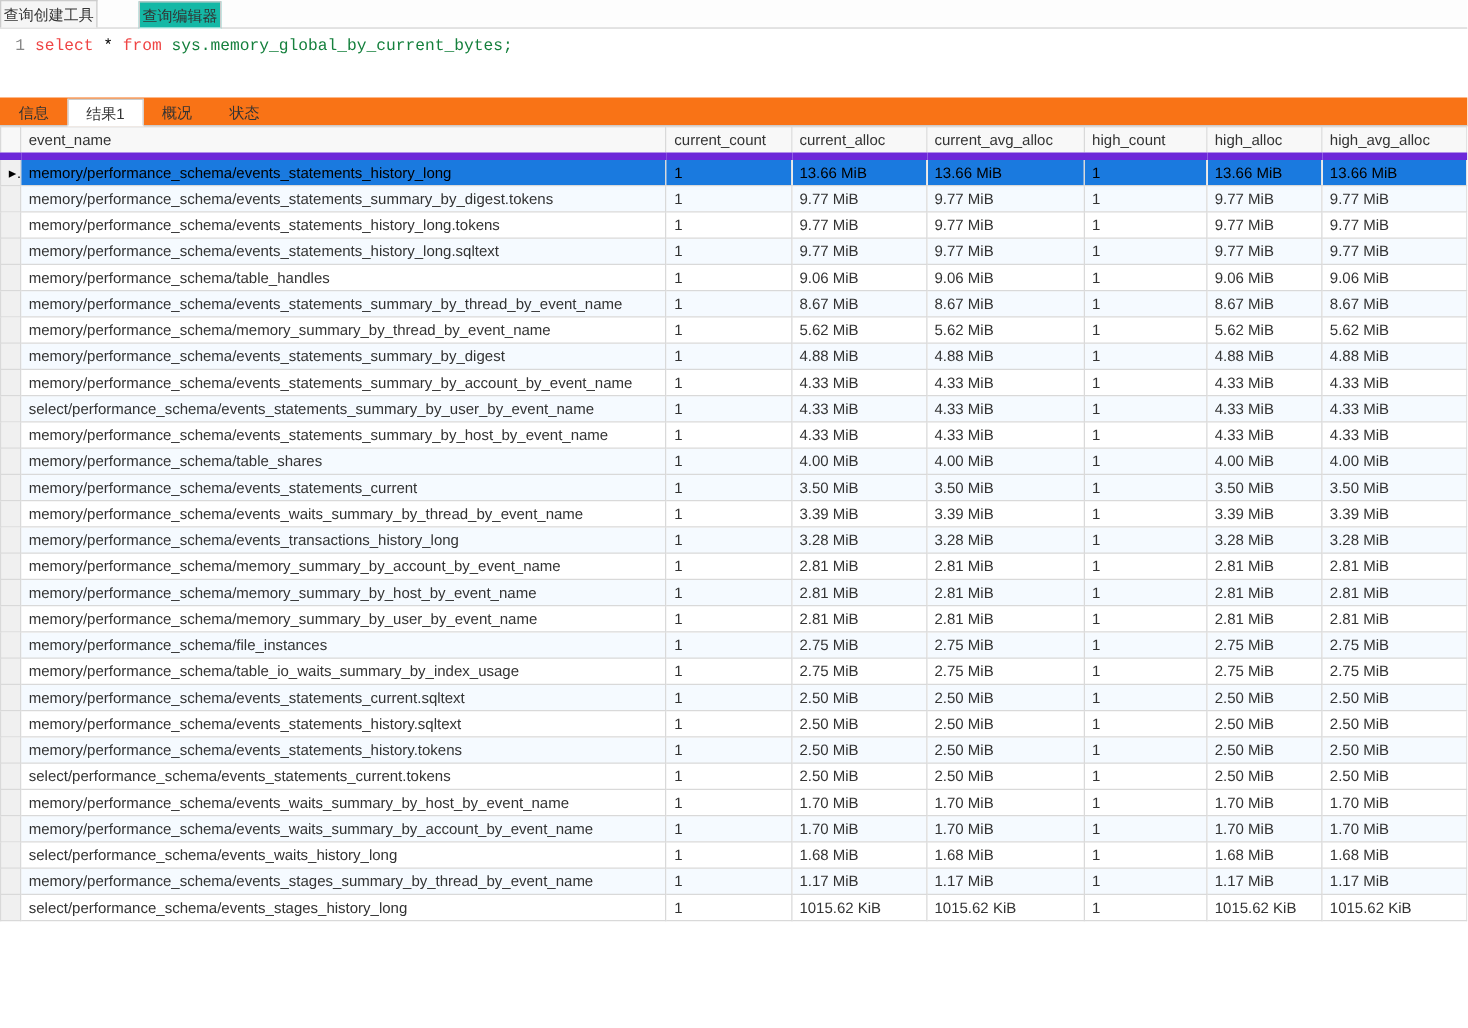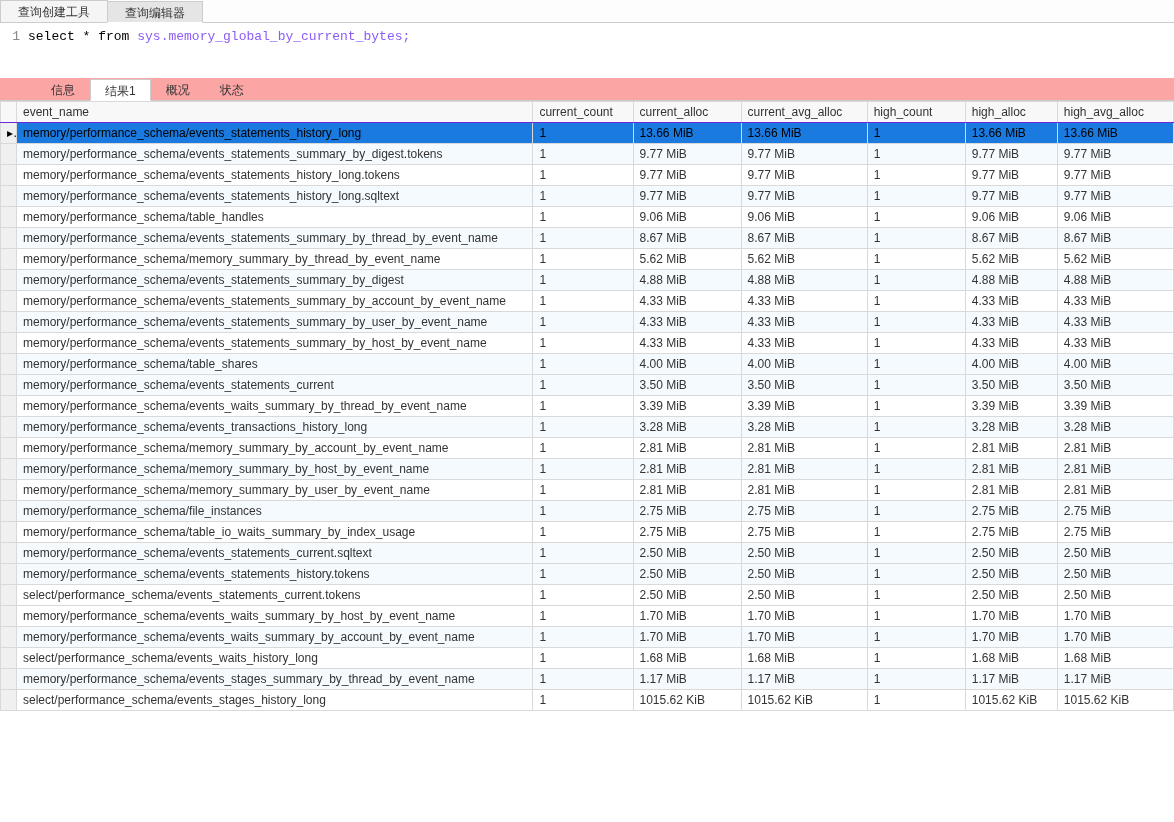--- a/index.html
+++ b/index.html
@@ -13,59 +13,59 @@
     overflow: hidden;
   }
   
   .top-tabs {
     display: flex;
     border-bottom: 1px solid #ccc;
     background: #fdfdfd;
     height: 23px;
   }
   .top-tab {
-    padding: 3px 17px;
+    padding: 3px 2px;
     border: 1px solid #ccc;
     border-bottom: none;
     margin-right: -1px;
     background: #f5f5f5;
     cursor: default;
   }
   .top-tab.active {
-    background: #e5e5e5;
+    background: #14b8a6;
     position: relative;
     top: 1px;
     border-bottom: 1px solid #fff;
+    margin-left: 34px;
   }
   
   .editor {
     padding: 6px 0 6px 0;
     font-family: Consolas, "Courier New", monospace;
     font-size: 13px;
     display: flex;
     height: 55px;
     background: #fff;
   }
   .gutter {
     width: 28px;
     text-align: right;
     padding-right: 8px;
     color: #888;
   }
   .code-line { white-space: pre; }
-  .kw-blue   { color: #000000; }
-  .kw-green  { color: #8b5cf6; }
+  .kw-blue   { color: #ef4444; }
+  .kw-green  { color: #15803d; }
   .kw-black  { color: #000; }
   
   .result-tabs {
     display: flex;
     border-bottom: 1px solid #ccc;
-    background: #fca5a5;
+    background: #f97316;
     height: 23px;
-    padding-left: 36px;
   }
   .result-tab {
     padding: 3px 14px;
     border: 1px solid transparent;
     cursor: default;
   }
   .result-tab.active {
     border: 1px solid #ccc;
     border-bottom: 1px solid #fff;
     background: #fff;
@@ -90,21 +90,21 @@
     white-space: nowrap;
     overflow: hidden;
     text-overflow: ellipsis;
     font-size: 12px;
     height: 21px;
   }
   table.grid th {
     background: #f8f8f8;
     font-weight: normal;
     color: #333;
-    border-bottom: 1px solid #6d28d9;
+    border-bottom: 6px solid #6d28d9;
   }
   
   col.col-gutter  { width: 16px; }
   col.col-name    { width: 516px; }
   col.col-count   { width: 100px; }
   col.col-calloc  { width: 108px; }
   col.col-cavg    { width: 126px; }
   col.col-hcount  { width: 98px; }
   col.col-halloc  { width: 92px; }
   col.col-havg    { width: 116px; }
@@ -253,21 +253,21 @@
           <td>memory/performance_schema/events_statements_summary_by_account_by_event_name</td>
           <td class="num">1</td>
           <td>4.33 MiB</td>
           <td>4.33 MiB</td>
           <td class="num">1</td>
           <td>4.33 MiB</td>
           <td>4.33 MiB</td>
         </tr>
         <tr class="zebra">
           <td class="row-gutter"></td>
-          <td>memory/performance_schema/events_statements_summary_by_user_by_event_name</td>
+          <td>select/performance_schema/events_statements_summary_by_user_by_event_name</td>
           <td class="num">1</td>
           <td>4.33 MiB</td>
           <td>4.33 MiB</td>
           <td class="num">1</td>
           <td>4.33 MiB</td>
           <td>4.33 MiB</td>
         </tr>
         <tr class="">
           <td class="row-gutter"></td>
           <td>memory/performance_schema/events_statements_summary_by_host_by_event_name</td>
@@ -364,20 +364,30 @@
           <td class="num">1</td>
           <td>2.75 MiB</td>
           <td>2.75 MiB</td>
           <td class="num">1</td>
           <td>2.75 MiB</td>
           <td>2.75 MiB</td>
         </tr>
         <tr class="zebra">
           <td class="row-gutter"></td>
           <td>memory/performance_schema/events_statements_current.sqltext</td>
+          <td class="num">1</td>
+          <td>2.50 MiB</td>
+          <td>2.50 MiB</td>
+          <td class="num">1</td>
+          <td>2.50 MiB</td>
+          <td>2.50 MiB</td>
+        </tr>
+        <tr class="">
+          <td class="row-gutter"></td>
+          <td>memory/performance_schema/events_statements_history.sqltext</td>
           <td class="num">1</td>
           <td>2.50 MiB</td>
           <td>2.50 MiB</td>
           <td class="num">1</td>
           <td>2.50 MiB</td>
           <td>2.50 MiB</td>
         </tr>
         <tr class="zebra">
           <td class="row-gutter"></td>
           <td>memory/performance_schema/events_statements_history.tokens</td>

